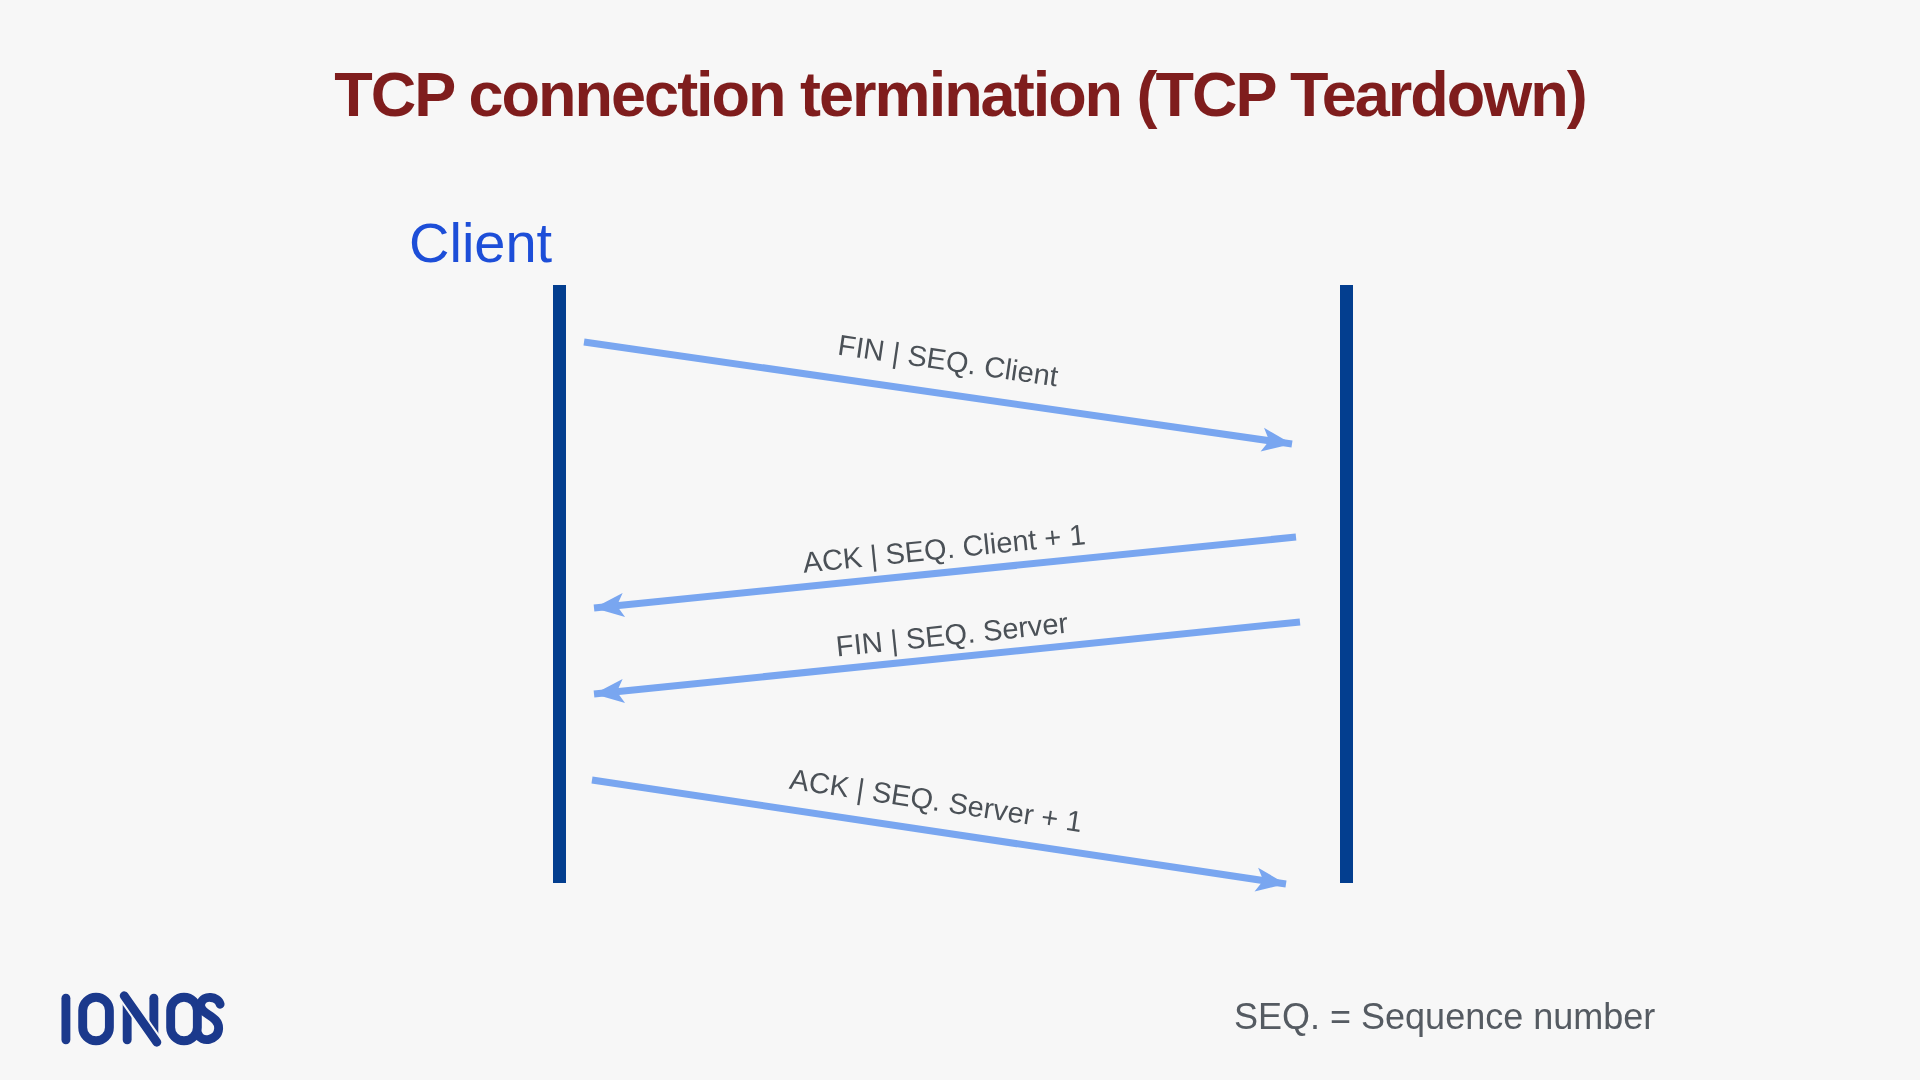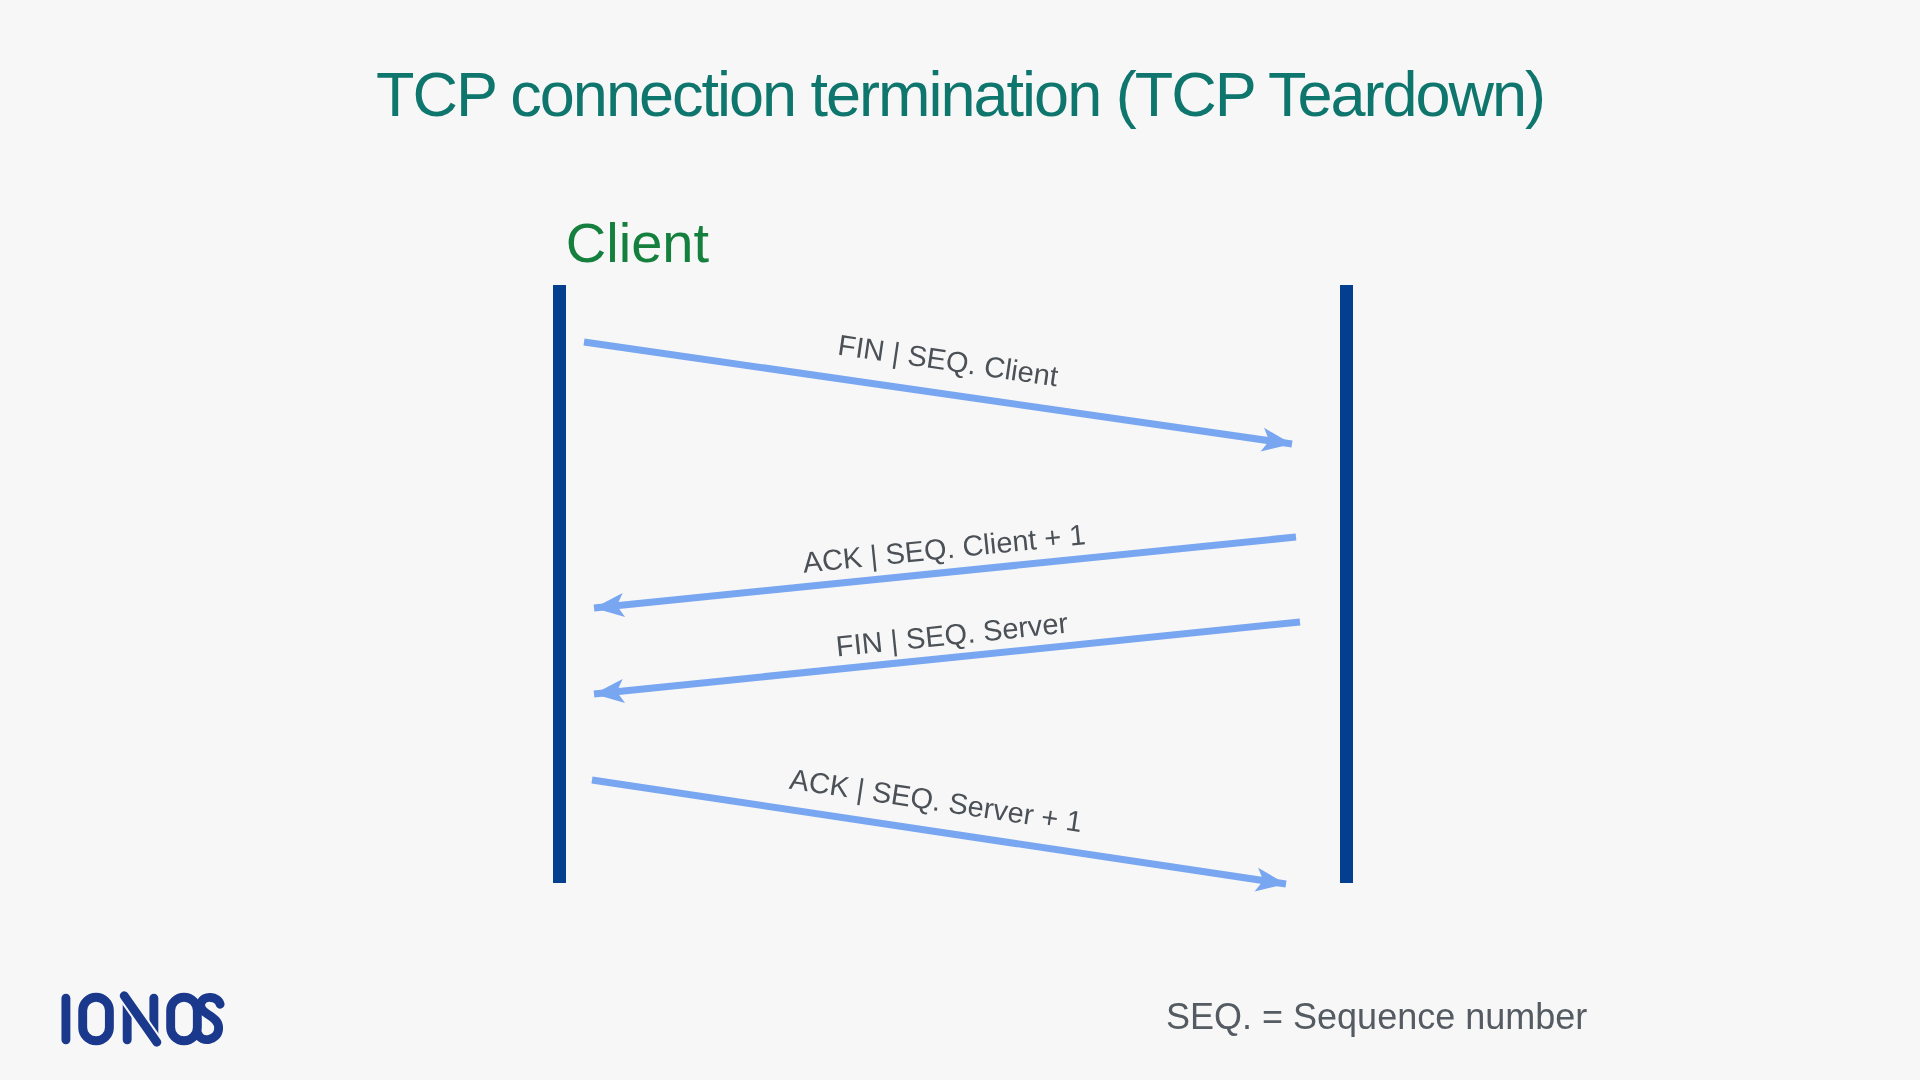--- a/index.html
+++ b/index.html
@@ -15,32 +15,32 @@
     background: #f7f7f7;
     overflow: hidden;
   }
   .title {
     position: absolute;
     left: 0;
     right: 0;
     top: 58px;
     text-align: center;
     font-size: 63px;
-    font-weight: 400;
+    font-weight: 700;
     letter-spacing: -2px;
-    color: #0f766e;
+    color: #7f1d1d;
   }
   .actor-label {
     position: absolute;
     top: 210px;
     width: 300px;
-    text-align: right;
+    text-align: left;
     font-size: 56px;
     font-weight: 400;
-    color: #15803d;
+    color: #1d4ed8;
   }
   .actor-label.client { left: 409px; }
   .actor-label.server { left: 1196px; }
   .lifeline {
     position: absolute;
     top: 285px;
     width: 13px;
     height: 598px;
     background: #033e8f;
   }
@@ -63,21 +63,21 @@
   .msg-label.m2 { left: 952px; top: 635px; transform: translate(-50%,-50%) rotate(-5.9deg); }
   .msg-label.m3 { left: 936px; top: 801px; transform: translate(-50%,-50%) rotate(8.5deg); }
   .logo {
     position: absolute;
     left: 58px;
     top: 991px;
   }
   .legend {
     position: absolute;
     top: 996px;
-    left: 1166px;
+    left: 1234px;
     width: 425px;
     font-size: 36px;
     color: #555b62;
     white-space: nowrap;
   }
 </style>
 </head>
 <body>
 
 <div id="canvas">

